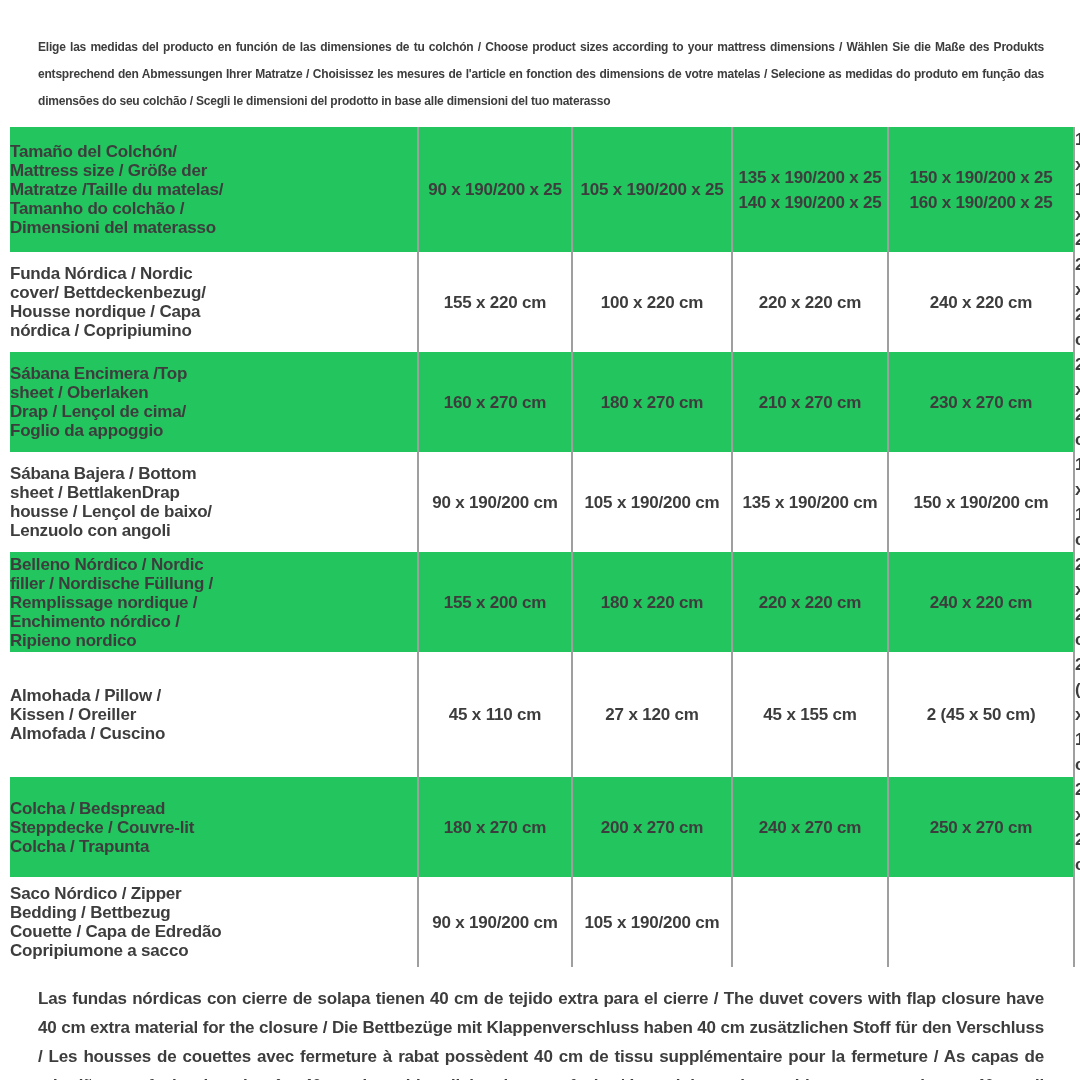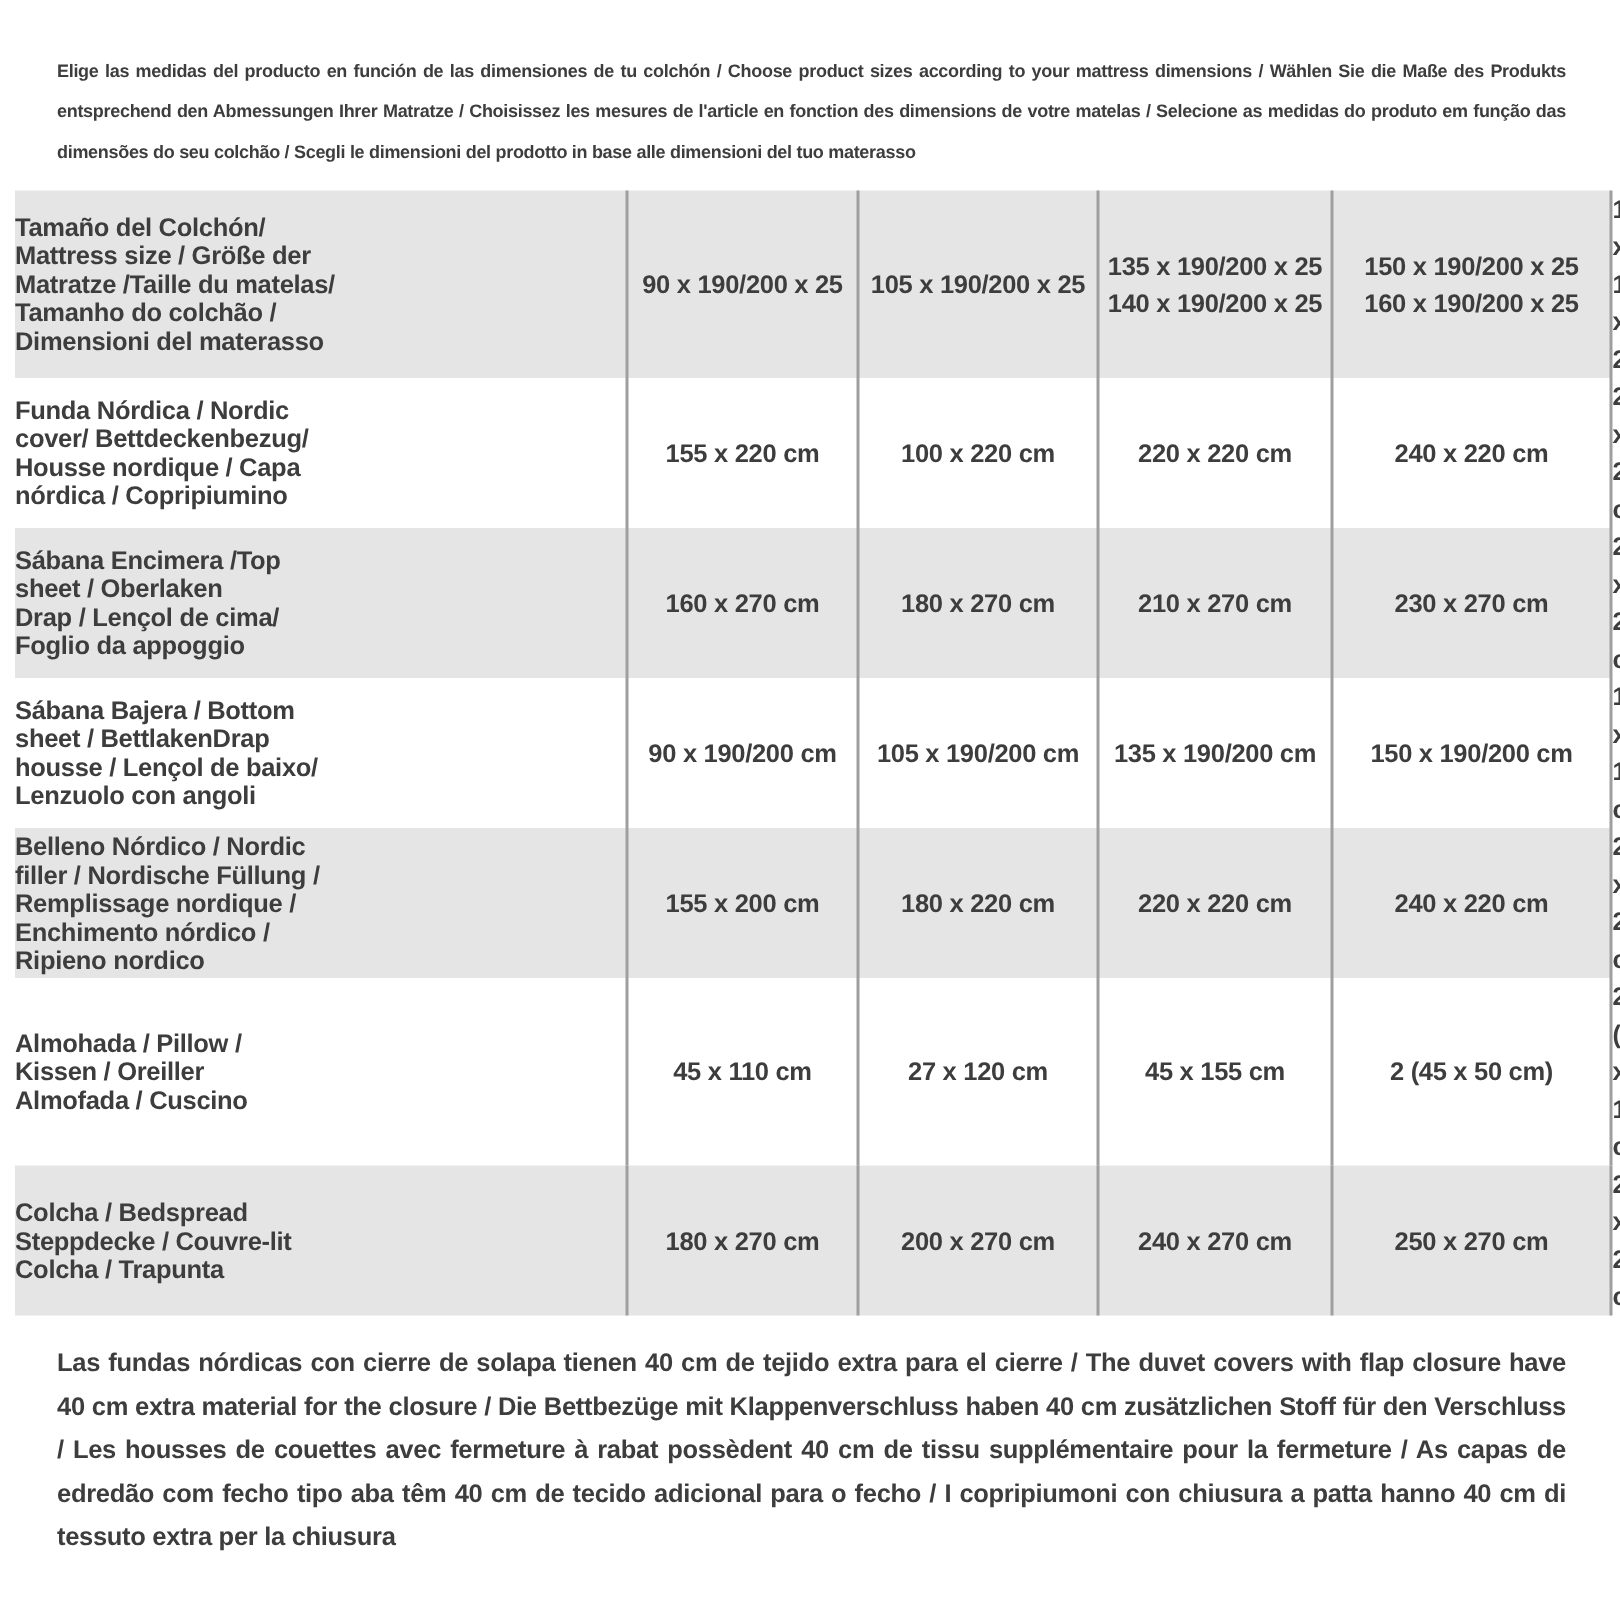--- a/index.html
+++ b/index.html
@@ -45,21 +45,21 @@
     text-align: left;
     padding-left: 28px;
     padding-right: 6px;
     line-height: 19px;
   }
   td.value-cell {
     text-align: center;
     line-height: 25px;
     border-left: 2px solid #9f9f9f;
   }
-  tr.striped { background: #e5e5e5; margin-top: 48px; }
+  tr.striped { background: #22c55e; margin-top: 48px; }
   tr.plain   { background: #ffffff; }
   tr.r1 { height: 108px; }
   tr.r2 { height: 85px; }
   tr.r3 { height: 100px; border-radius: 11px; }
   tr.r4 { height: 90px; }
   tr.r5 { height: 84px; }
   tr.r6 { height: 93px;  }
   tr.r7 { height: 97px; padding-left: 11px;  }
   tr.r8 { height: 90px;  }
   .footnote {
@@ -159,18 +159,29 @@
         <tr class="striped r7">
           <td class="label-cell">Colcha / Bedspread
 Steppdecke / Couvre-lit
 Colcha / Trapunta</td>
           <td class="value-cell">180 x 270 cm</td>
           <td class="value-cell">200 x 270 cm</td>
           <td class="value-cell">240 x 270 cm</td>
           <td class="value-cell">250 x 270 cm</td>
           <td class="value-cell">270 x 270 cm</td>
         </tr>
+        <tr class="plain r8">
+          <td class="label-cell">Saco Nórdico / Zipper
+Bedding / Bettbezug
+Couette  / Capa de Edredão
+Copripiumone a sacco</td>
+          <td class="value-cell">90 x 190/200 cm</td>
+          <td class="value-cell">105 x 190/200 cm</td>
+          <td class="value-cell"></td>
+          <td class="value-cell"></td>
+          <td class="value-cell"></td>
+        </tr>
       </tbody>
   </table>
 
   <p class="footnote">Las fundas nórdicas con cierre de solapa tienen 40 cm de tejido extra para el cierre  / The duvet covers with flap closure have 40 cm extra material for the closure / Die Bettbezüge mit Klappenverschluss haben 40 cm zusätzlichen Stoff für den Verschluss / Les housses de couettes avec fermeture à rabat possèdent 40 cm de tissu supplémentaire pour la fermeture / As capas de edredão com fecho tipo aba têm 40 cm de tecido adicional para o fecho / I copripiumoni con chiusura a patta hanno 40 cm di tessuto extra per la chiusura</p>
 
 </div>
 
 </body></html>

